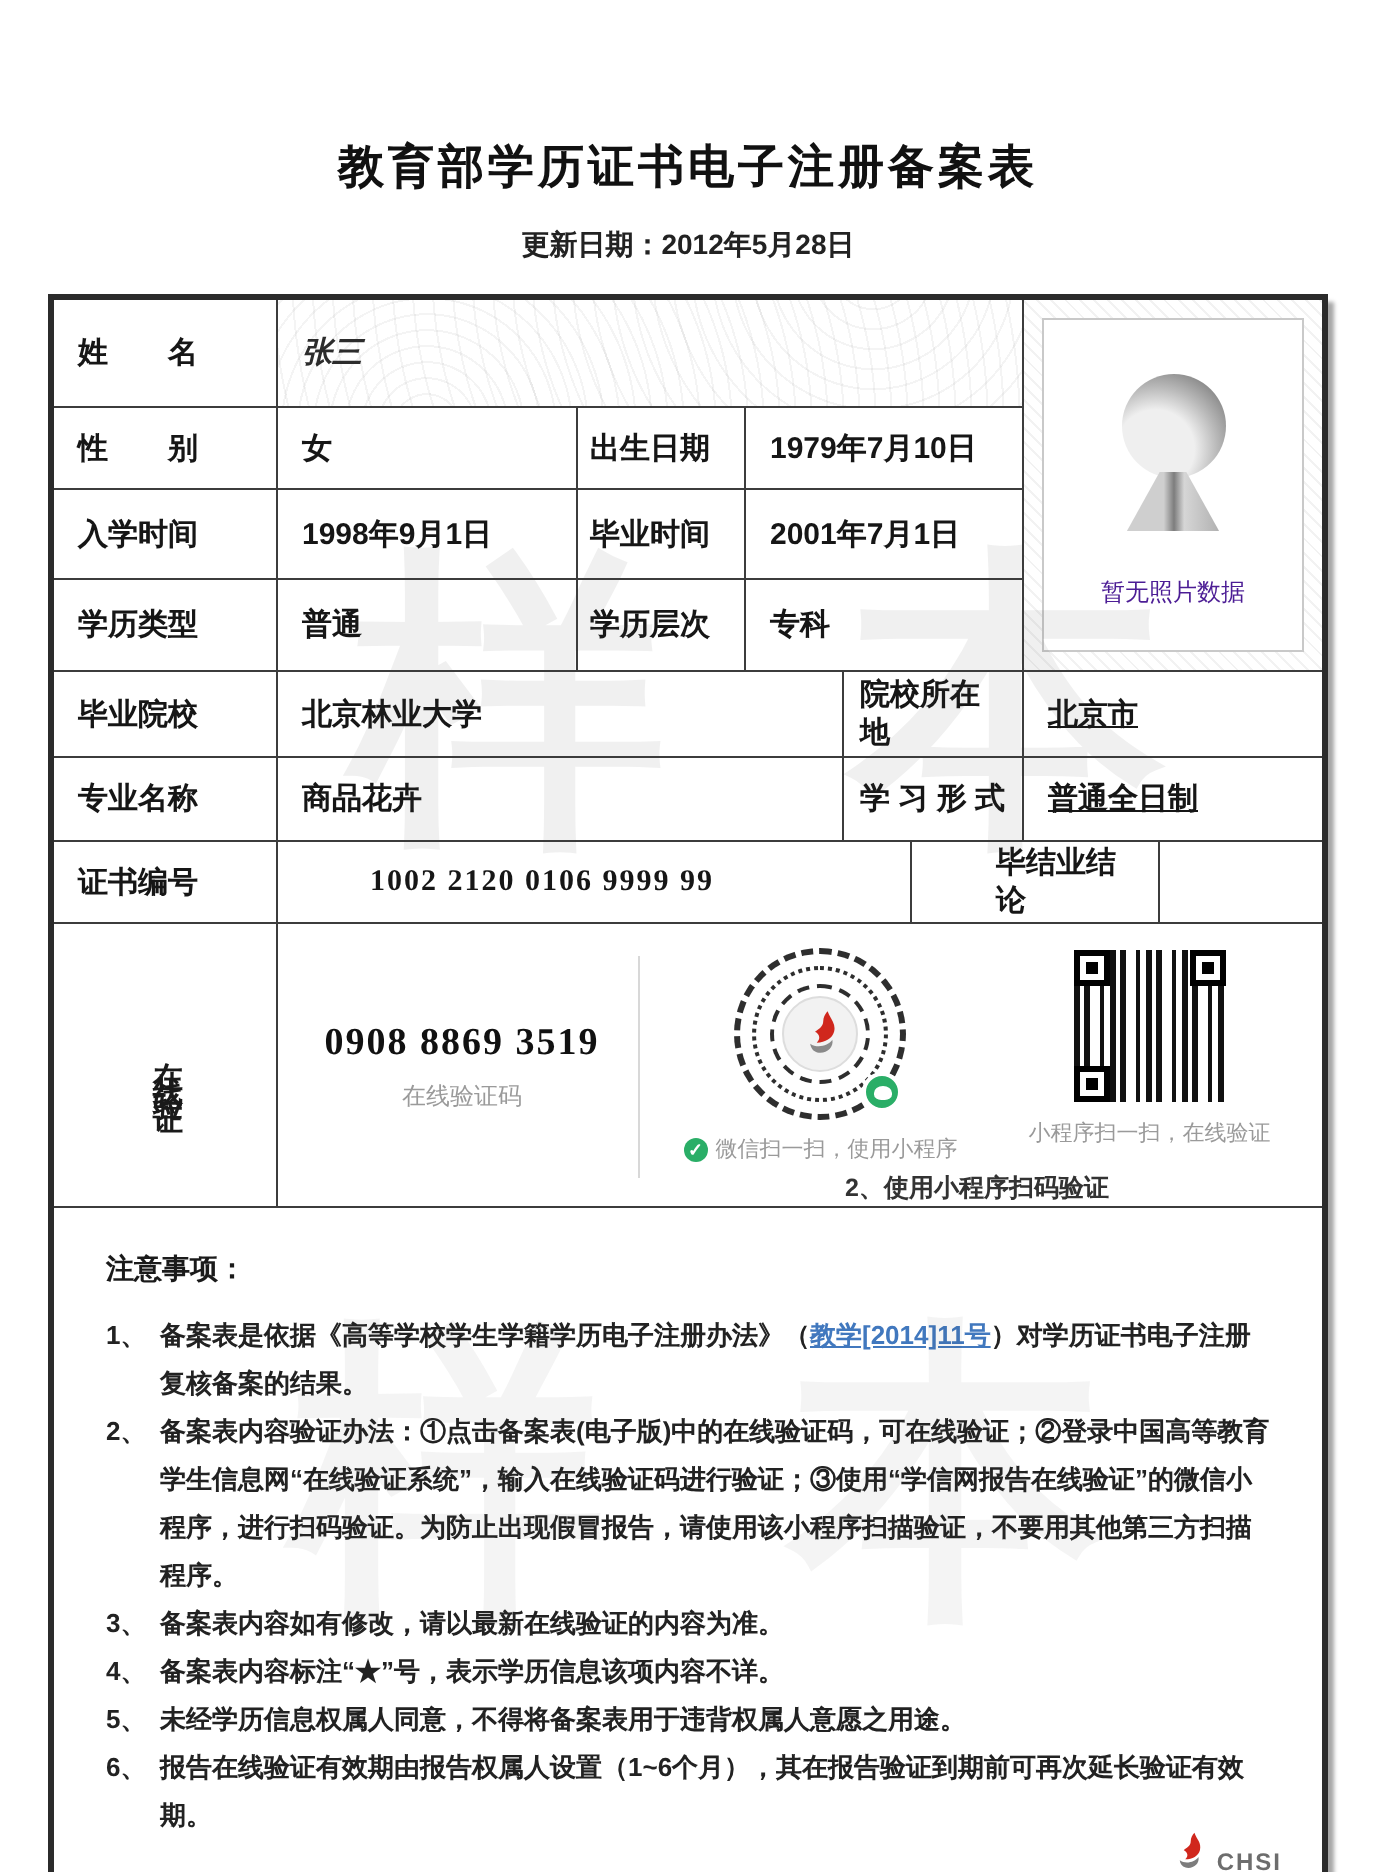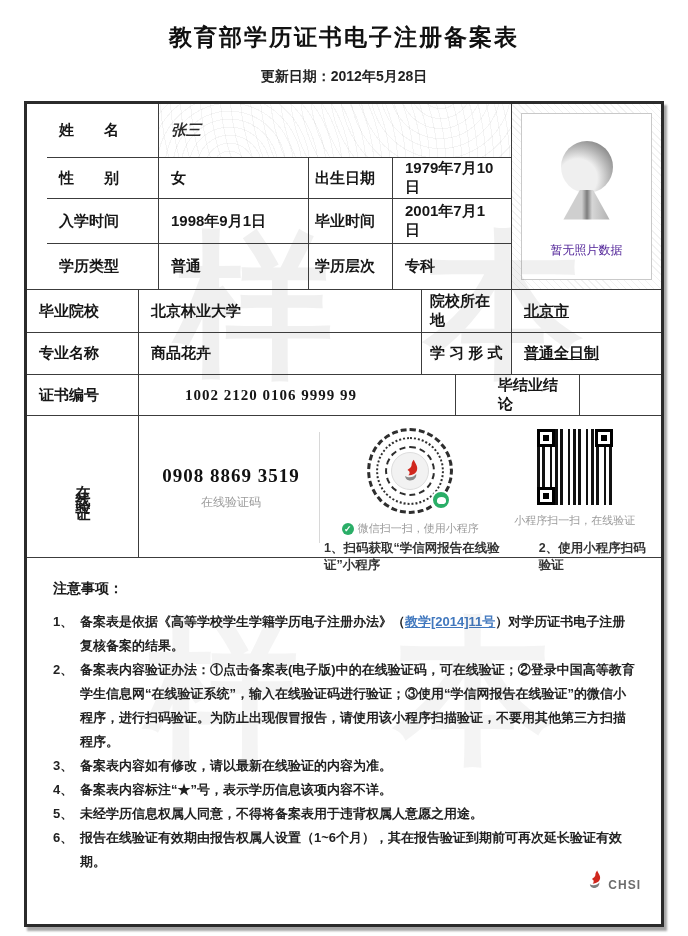--- a/index.html
+++ b/index.html
@@ -1,39 +1,39 @@
 <!DOCTYPE html>
 <html><head>
 <meta charset="utf-8">
 <style>
   * { box-sizing: border-box; margin: 0; padding: 0; }
   html,body { width: 688px; height: 936px; background: #fff; overflow: hidden;
     font-family: "Liberation Sans", sans-serif; color: #1a1a1a; }
 
   .page-title { text-align: center; font-size: 23px; font-weight: bold;
-    letter-spacing: 2px; padding-top: 22px; color: #111; }
+    letter-spacing: 2px; padding-top: 22px; color: #111; margin-top: 46px; }
   .update-line { text-align: center; font-size: 14px; margin-top: 15px; color: #222; font-weight: bold; }
 
   .tbl { position: relative; width: 640px; margin: 15px auto 0; background: #fff;
     border: 3px solid #2b2b2b; box-shadow: 3px 4px 2px rgba(0,0,0,0.35); }
 
   
   .wm { position: absolute; font-size: 158px; font-weight: bold; z-index: 2;
     color: rgba(70,70,70,0.08); pointer-events: none; line-height: 1; }
   .wm1a { left: 148px; top: 122px; }
   .wm1b { left: 398px; top: 122px; }
   .wm2a { left: 118px; top: 508px; color: rgba(70,70,70,0.06); }
   .wm2b { left: 368px; top: 508px; color: rgba(70,70,70,0.06); }
 
   .row { display: flex; border-bottom: 1px solid #3c3c3c; background: #fff; }
   .cell { display: flex; align-items: center; padding: 0 12px; font-size: 15px;
     border-right: 1px solid #3c3c3c; font-weight: bold; color: #161616; }
   .cell.last { border-right: none; }
   .lab { width: 112px; flex: none; }
-  .upper { display: flex; border-bottom: 1px solid #3c3c3c; padding-left: 20px; }
+  .upper { display: flex; border-bottom: 1px solid #3c3c3c; }
   .upper-left { flex: 1; display: flex; flex-direction: column; }
   .upper-left .row:last-child { border-bottom: none; }
   .r1 { height: 54px; }
   .r2 { height: 41px; } .r3 { height: 45px; } .r4 { height: 45px; }
   .r5 { height: 43px; } .r6 { height: 42px; } .r7 { height: 41px; gap: 34px; }
   .v1s { width: 150px; flex: none; }   
   .l2s { width: 84px;  flex: none; padding: 0 6px; }
   .v2s { flex: 1; border-right: none; }
   .v1w { width: 283px; flex: none; }   
   .l2w { width: 90px;  flex: none; padding: 0 8px; letter-spacing: 0; }
@@ -217,21 +217,20 @@
                 <span class="pm tl"></span>
                   <span class="pm tr"></span>
                   <span class="pm bl"></span>
               </div>
               <div class="qr-caption">
                 <span>小程序扫一扫，在线验证</span>
               </div>
             </div>
           </div>
           <div class="qr-steps">
-            <span>1、扫码获取“学信网报告在线验证”小程序</span>
             <span>2、使用小程序扫码验证</span>
           </div>
         </div>
       </div>
     </div>
 
     <div class="notes">
       <div class="notes-title">注意事项：</div>
       <div class="note">
         <span class="note-num">1、</span>

